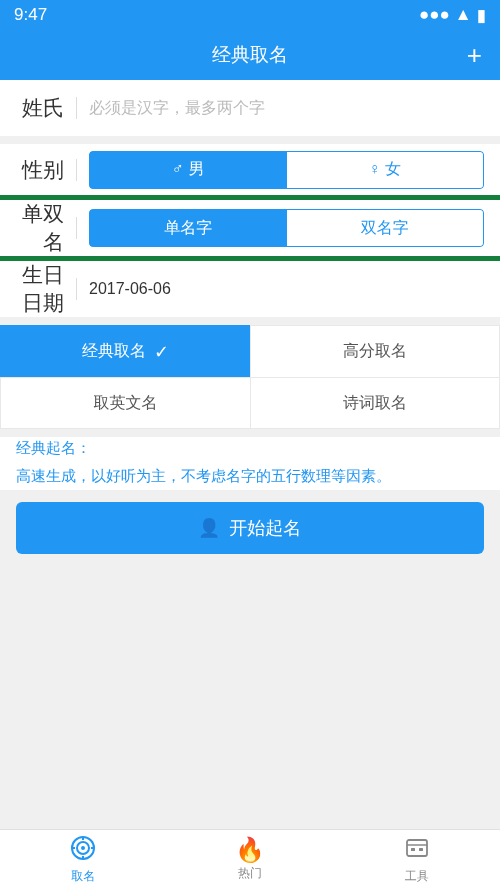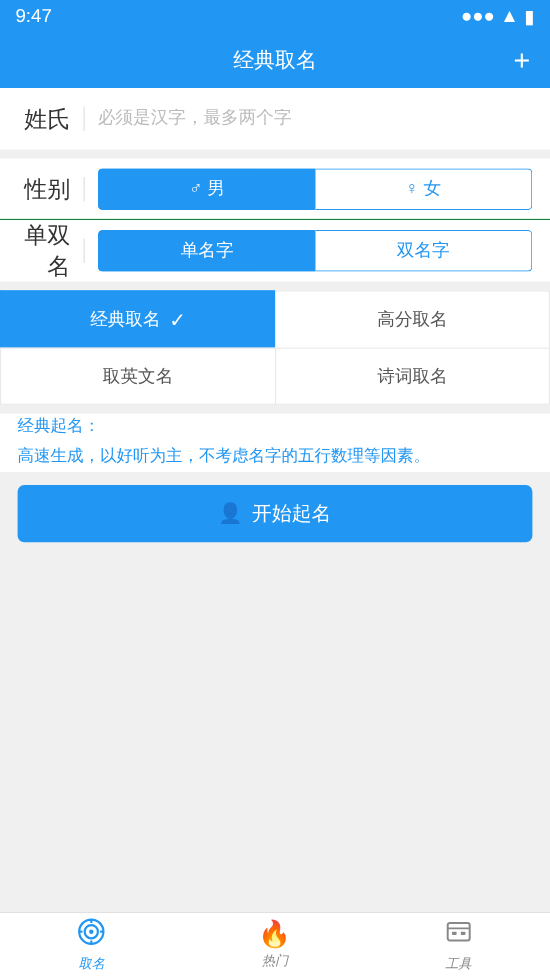--- a/index.html
+++ b/index.html
@@ -61,21 +61,21 @@
       background: white;
       margin-bottom: 8px;
     }
 
     
     .form-row {
       display: flex;
       align-items: center;
       padding: 0 16px;
       min-height: 56px;
-      border-bottom: 1px solid #15803d;
+      border-bottom: 5px solid #15803d;
     }
     .form-row:last-child {
       border-bottom: none;
     }
     .form-label {
       color: #333;
       font-size: 21px;
       width: 60px;
       flex-shrink: 0;
       text-align: right;
@@ -233,21 +233,20 @@
       height: 100%;
       gap: 3px;
     }
     .nav-icon {
       font-size: 24px;
       line-height: 1;
     }
     .nav-label {
       font-size: 12px;
       color: #888;
-      font-style: italic;
     }
     .nav-item.active .nav-label {
       color: #2196F3;
     }
     .nav-item.active .nav-icon {
       color: #2196F3;
     }
 
     
     .bottom-spacer {
@@ -291,20 +290,25 @@
 
   <div class="form-row">
     <span class="form-label">单双名</span>
     <div class="form-separator"></div>
     <div class="toggle-group">
       <button class="toggle-btn active">单名字</button>
       <button class="toggle-btn">双名字</button>
     </div>
   </div>
 
+  <div class="form-row">
+    <span class="form-label">生日日期</span>
+    <div class="form-separator"></div>
+    <span class="date-value">2017-06-06</span>
+  </div>
 </div>
 
 <div class="tab-grid-section">
   <div class="tab-grid">
     <div class="tab-grid-item active">
       <span>经典取名</span>
       <span class="checkmark">✓</span>
     </div>
     <div class="tab-grid-item">
       <span>高分取名</span>

